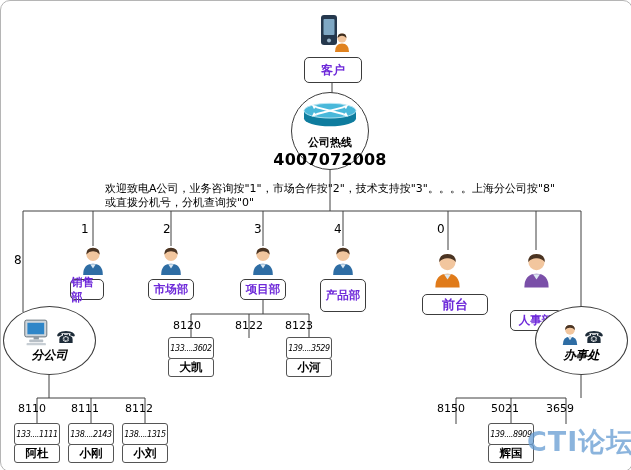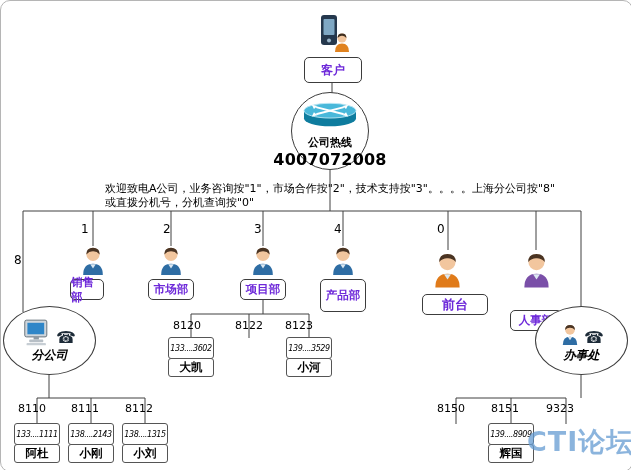--- a/index.html
+++ b/index.html
@@ -247,22 +247,22 @@
 
   <div class="ext ext-a0">8120</div>
   <div class="ext ext-a1">8122</div>
   <div class="ext ext-a2">8123</div>
 
   <div class="ext ext-b0">8110</div>
   <div class="ext ext-b1">8111</div>
   <div class="ext ext-b2">8112</div>
 
   <div class="ext ext-c0">8150</div>
-  <div class="ext ext-c1">8151</div>
-  <div class="ext ext-c2">9323</div>
+  <div class="ext ext-c1">5021</div>
+  <div class="ext ext-c2">3659</div>
 
   <div class="card card-a0">
     <div class="num">133....3602</div>
     <div class="nm">大凯</div>
   </div>
   <div class="card card-a2">
     <div class="num">139....3529</div>
     <div class="nm">小河</div>
   </div>
 

